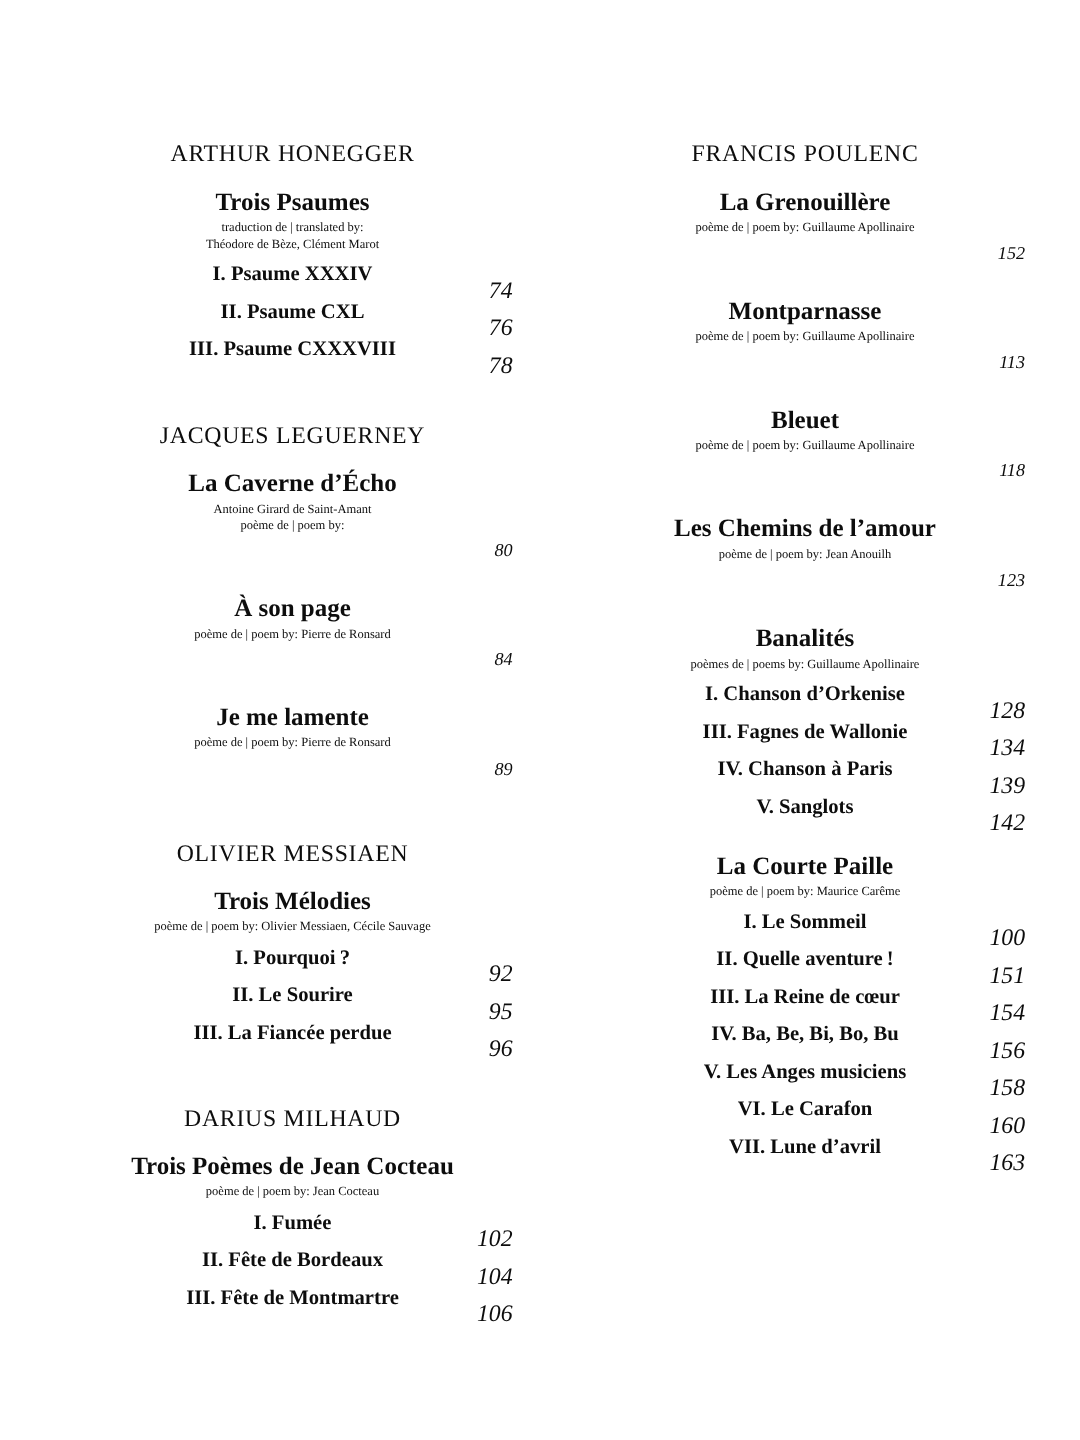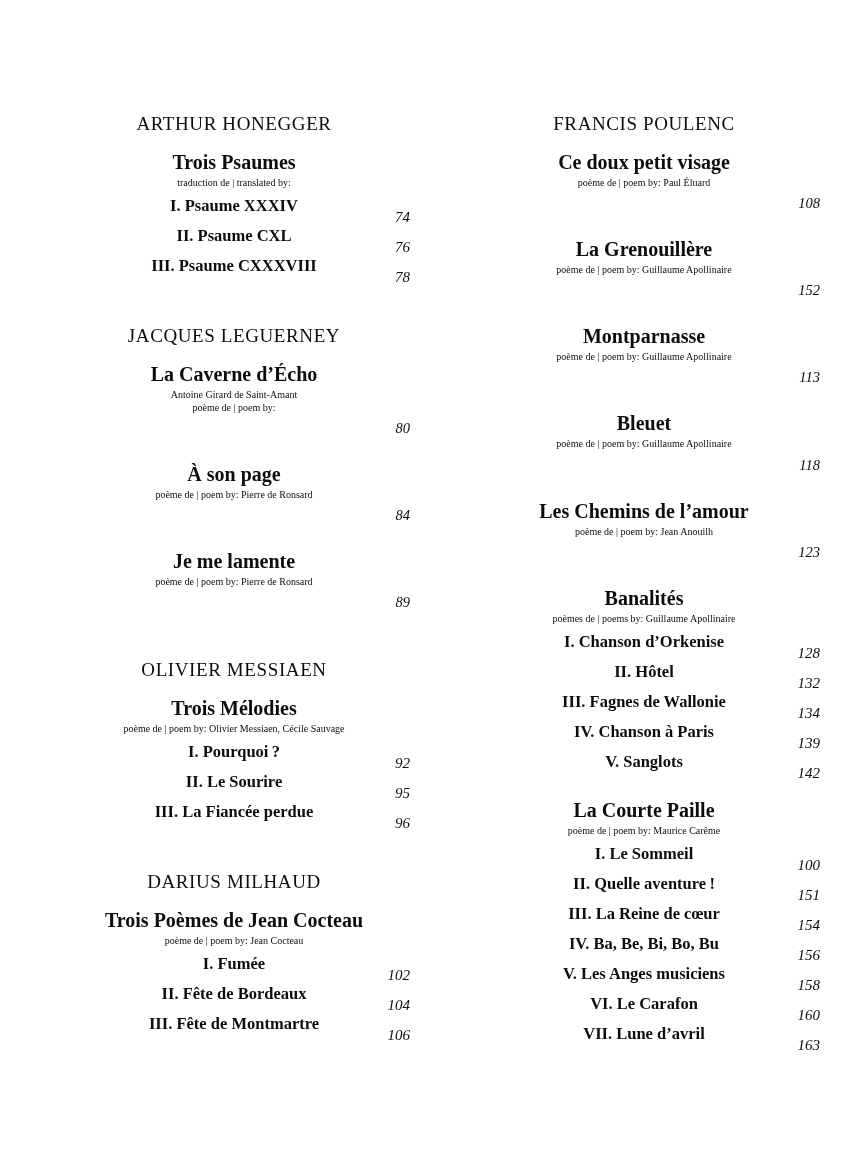--- a/index.html
+++ b/index.html
@@ -81,21 +81,21 @@
     font-size: 16.5px;
     font-weight: bold;
     line-height: 1.1;
     padding-top: 7px;
     white-space: nowrap;
   }
   .entry .page-num {
     position: absolute;
     right: 0;
     top: 20px;
-    font-size: 15px;
+    font-size: 19px;
     font-style: italic;
     line-height: 1;
     text-align: left;
   }
   
   .work-page {
     position: relative;
     height: 26px;
   }
   .work-page .page-num {
@@ -112,20 +112,21 @@
 <body>
 
 <div class="page">
   <div class="columns" id="columns">
       <div class="column left">
         <div class="composer-group">
           <div class="composer-name">ARTHUR HONEGGER</div>
           <div class="work">
             <div class="work-title">Trois Psaumes</div>
             <div class="work-subtitle">traduction de | translated by:</div>
+            <div class="work-subtitle">Théodore de Bèze, Clément Marot</div>
             <div class="movements">
               <div class="entry">
                 <span class="entry-title">I. Psaume XXXIV</span>
                 <span class="page-num">74</span>
               </div>
               <div class="entry">
                 <span class="entry-title">II. Psaume CXL</span>
                 <span class="page-num">76</span>
               </div>
               <div class="entry">
@@ -200,27 +201,20 @@
                 <span class="page-num">106</span>
               </div>
             </div>
           </div>
         </div>
       </div>
       <div class="column right">
         <div class="composer-group">
           <div class="composer-name">FRANCIS POULENC</div>
           <div class="work">
-            <div class="work-title">Ce doux petit visage</div>
-            <div class="work-subtitle">poème de | poem by: Paul Éluard</div>
-            <div class="work-page">
-              <span class="page-num">108</span>
-            </div>
-          </div>
-          <div class="work">
             <div class="work-title">La Grenouillère</div>
             <div class="work-subtitle">poème de | poem by: Guillaume Apollinaire</div>
             <div class="work-page">
               <span class="page-num">152</span>
             </div>
           </div>
           <div class="work">
             <div class="work-title">Montparnasse</div>
             <div class="work-subtitle">poème de | poem by: Guillaume Apollinaire</div>
             <div class="work-page">
@@ -241,24 +235,20 @@
               <span class="page-num">123</span>
             </div>
           </div>
           <div class="work">
             <div class="work-title">Banalités</div>
             <div class="work-subtitle">poèmes de | poems by: Guillaume Apollinaire</div>
             <div class="movements">
               <div class="entry">
                 <span class="entry-title">I. Chanson d’Orkenise</span>
                 <span class="page-num">128</span>
-              </div>
-              <div class="entry">
-                <span class="entry-title">II. Hôtel</span>
-                <span class="page-num">132</span>
               </div>
               <div class="entry">
                 <span class="entry-title">III. Fagnes de Wallonie</span>
                 <span class="page-num">134</span>
               </div>
               <div class="entry">
                 <span class="entry-title">IV. Chanson à Paris</span>
                 <span class="page-num">139</span>
               </div>
               <div class="entry">

